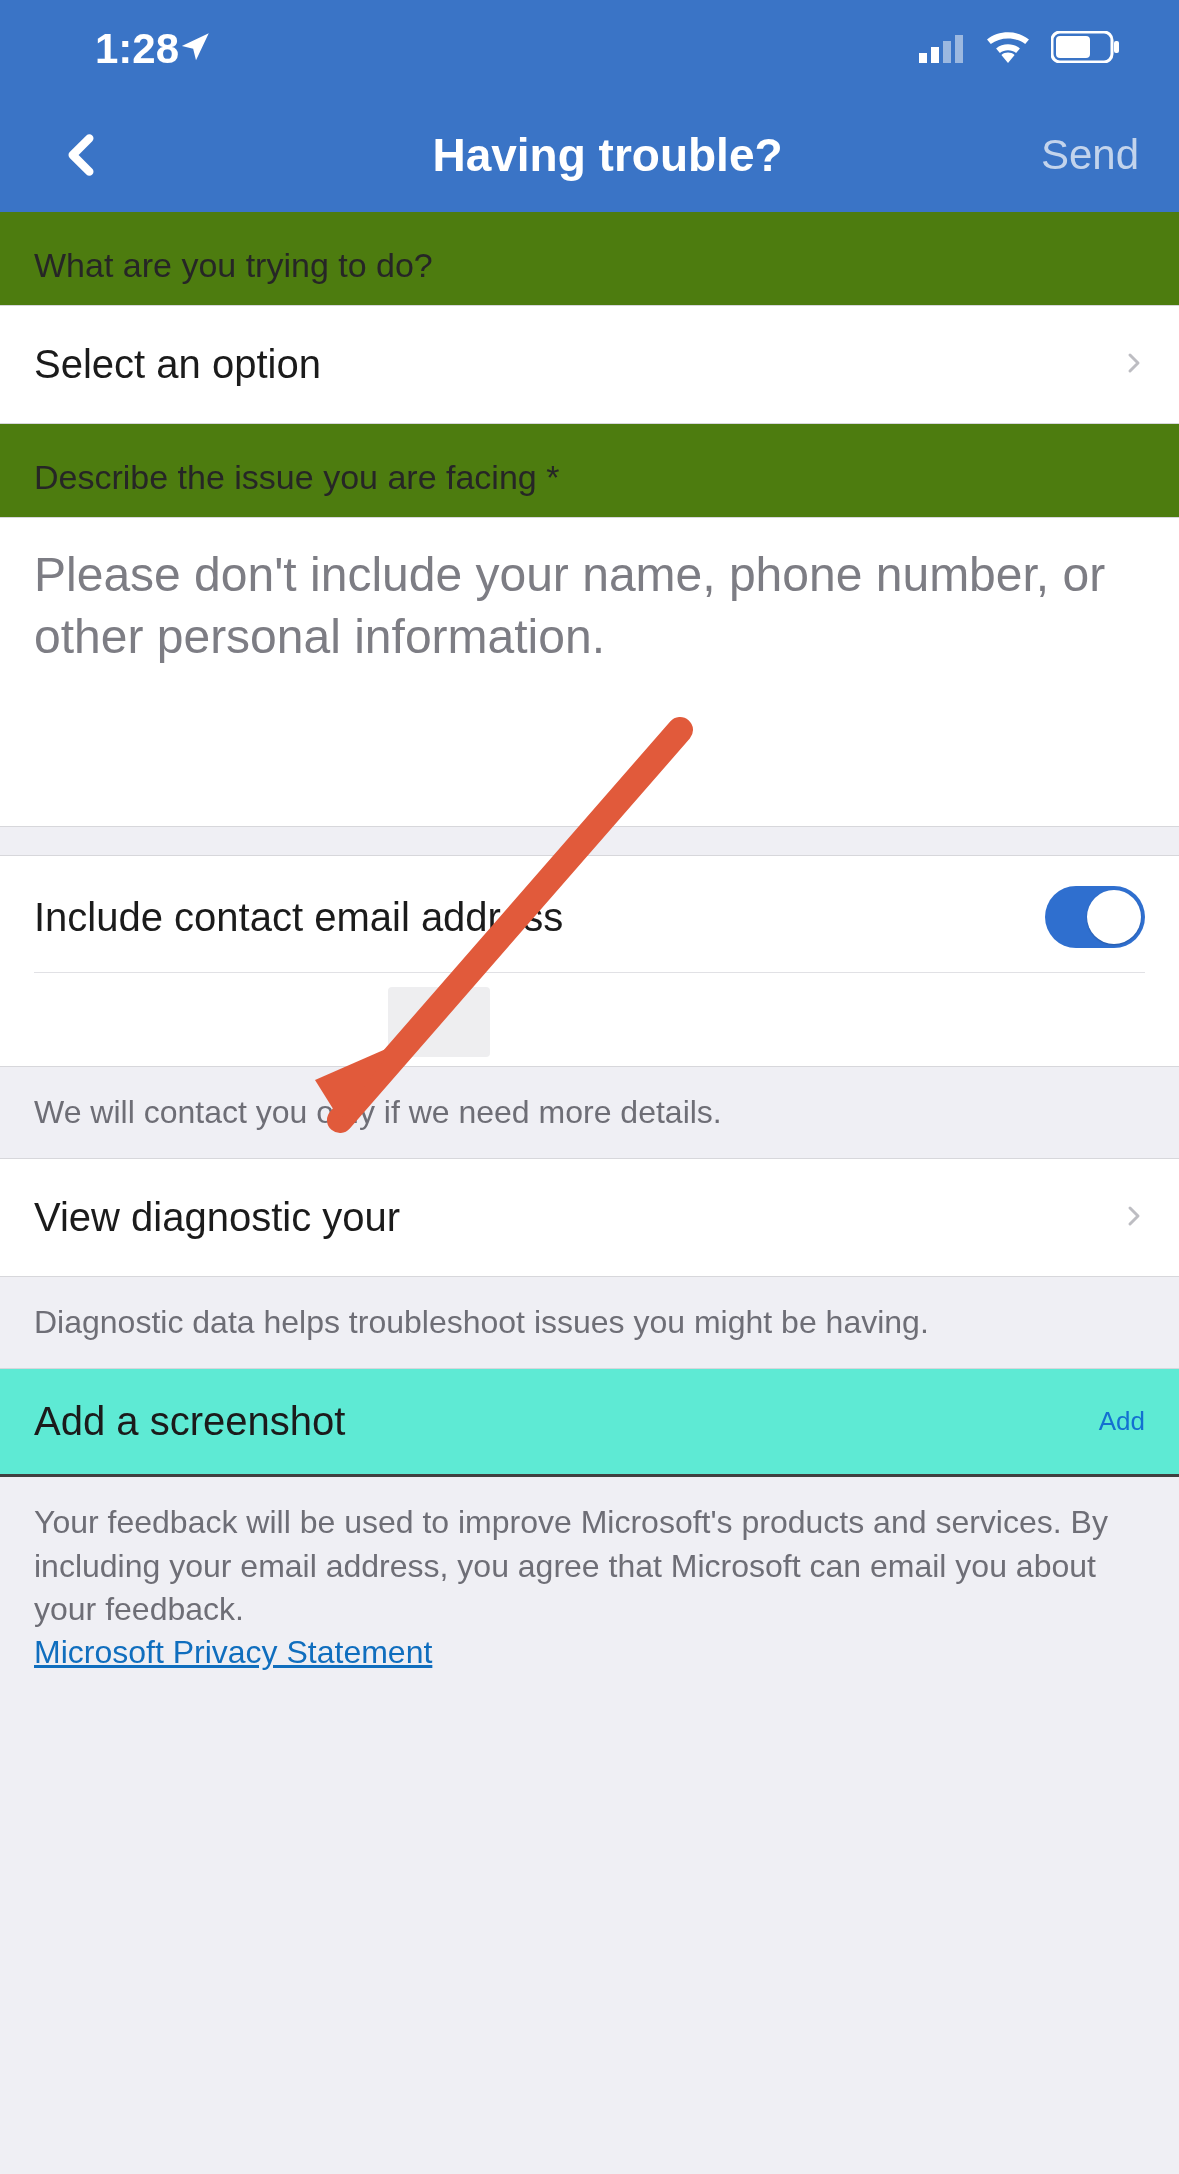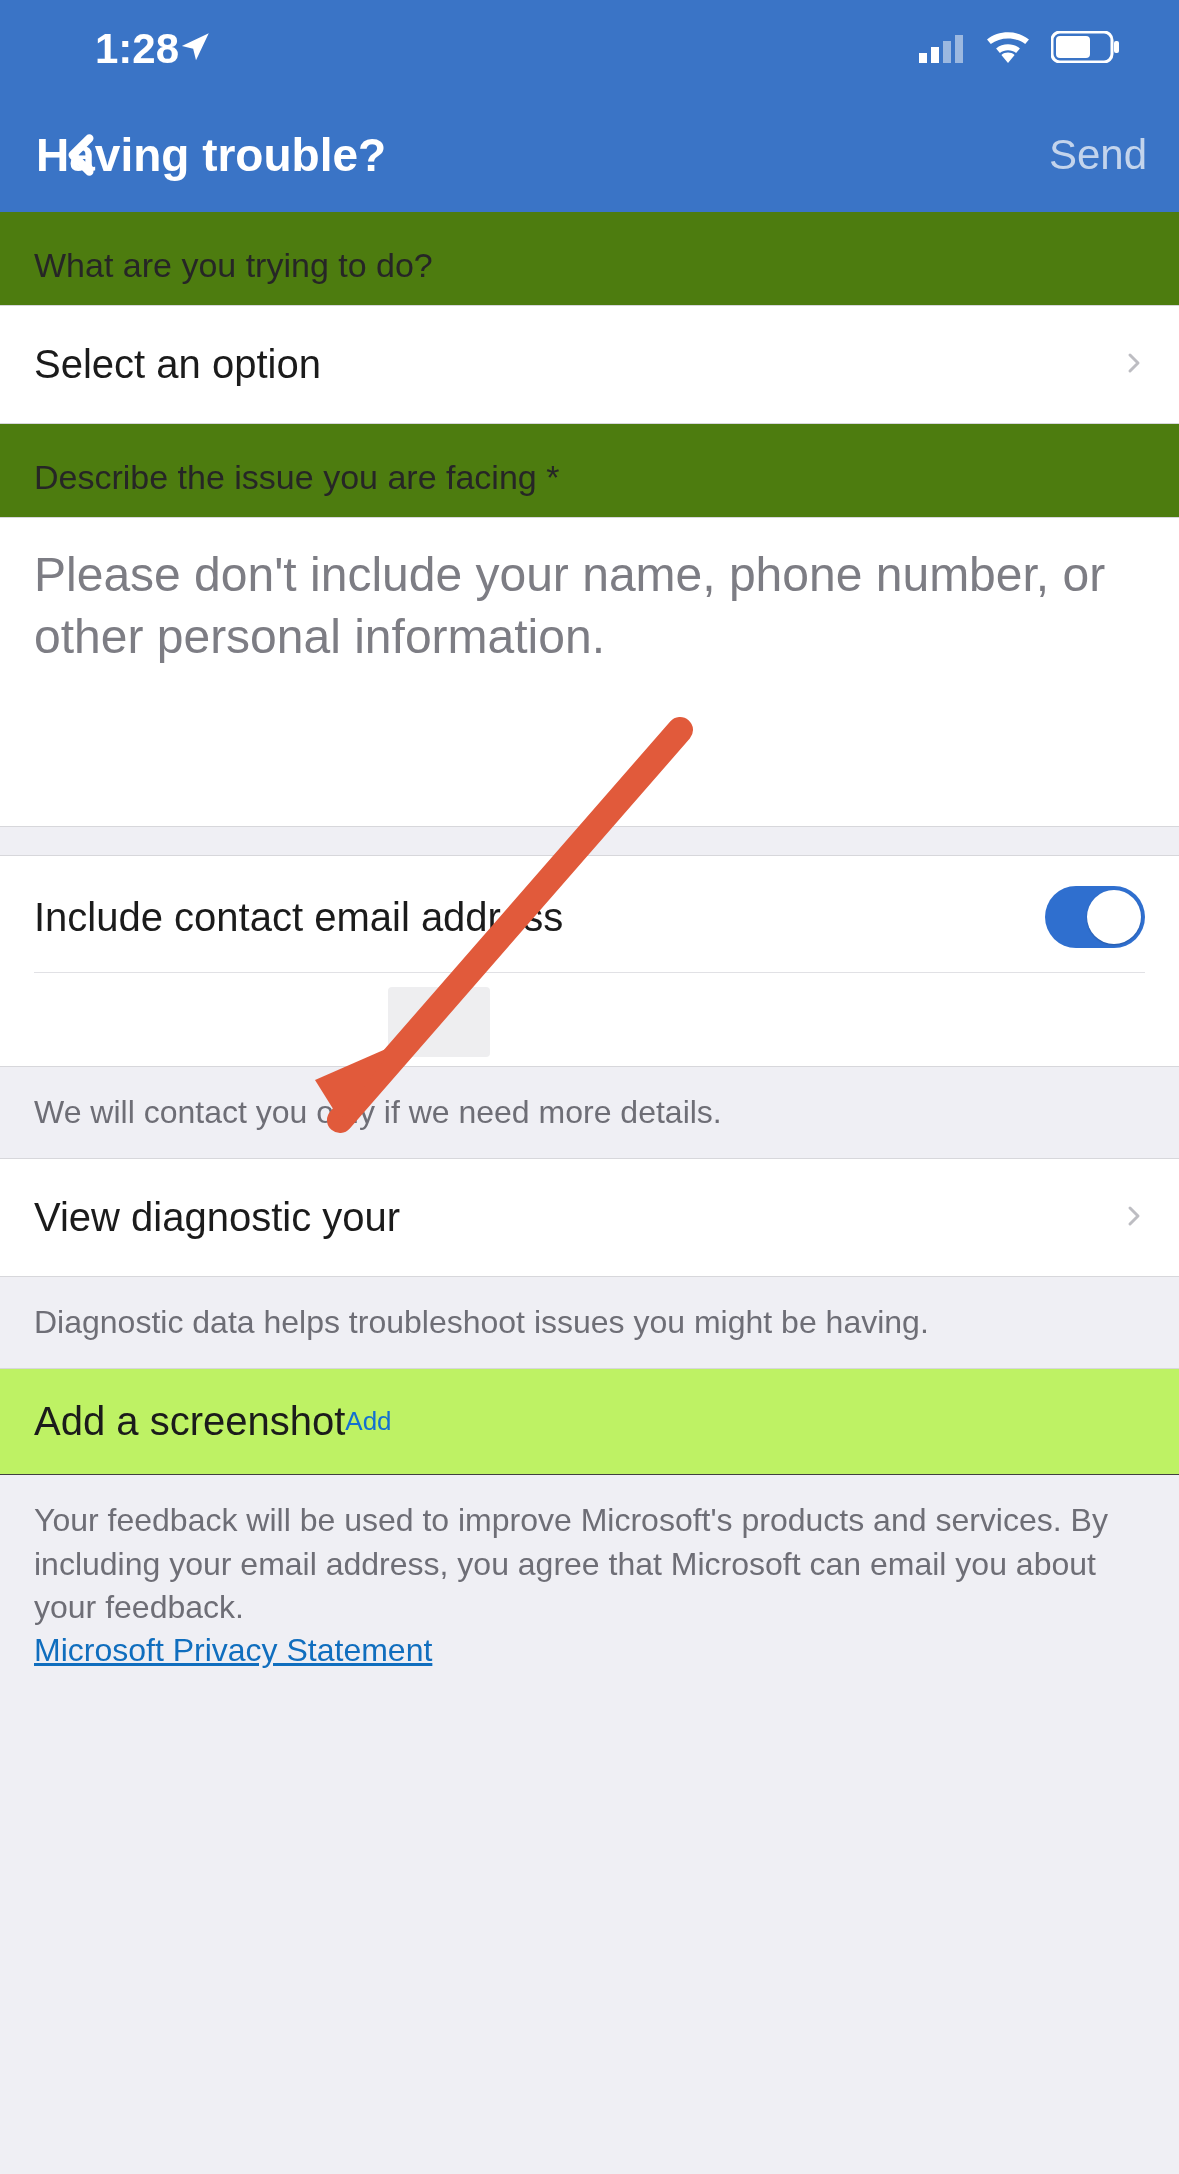--- a/index.html
+++ b/index.html
@@ -10,24 +10,24 @@
   .top { background: #3a74c6; color: #fff; }
   .statusbar { height: 98px; display: flex; align-items: center; justify-content: space-between; padding: 0 58px 0 95px; font-size: 42px; font-weight: 600; }
   .sb-left { display: flex; align-items: center; gap: 0; }
   .sb-right { display: flex; align-items: center; gap: 18px; }
   .loc-icon { transform: rotate(0deg); }
   .signal, .wifi, .battery { display: inline-block; }
   .signal { width: 48px; }
   .wifi { width: 48px; }
   .battery { width: 70px; }
 
-  .navbar { height: 114px; display: flex; align-items: center; position: relative; margin-left: 36px; }
+  .navbar { height: 114px; display: flex; align-items: center; justify-content: center; position: relative; margin-left: 36px; }
   .nav-back { position: absolute; left: 20px; top: 50%; transform: translateY(-50%); width: 60px; height: 60px; }
   .nav-title { font-size: 46px; font-weight: 700; color: #fff; }
-  .nav-send { position: absolute; right: 32px; top: 50%; transform: translateY(-50%); font-size: 42px; color: #c3d4ec; }
+  .nav-send { position: absolute; right: 40px; top: 50%; transform: translateY(-50%); font-size: 42px; color: #c3d4ec; }
 
   
   .sect-header { font-size: 34px; color: #262626; padding: 34px 26px 20px 34px; background: #4d7c0f; }
   .row { background: #fff; border-top: 1px solid #d7d7db; border-bottom: 1px solid #d7d7db; padding: 36px 34px; display: flex; align-items: center; justify-content: space-between; }
   .row-label { font-size: 40px; color: #1b1b1b; }
   .chev { color: #bdbdc2; }
 
   .textarea-wrap { background: #fff; border-top: 1px solid #d7d7db; border-bottom: 1px solid #d7d7db; padding: 26px 34px; height: 310px; }
   .textarea-ph { font-size: 48px; color: #7d7d84; line-height: 1.3; }
 
@@ -35,21 +35,21 @@
   .email-row1 { display: flex; align-items: center; justify-content: space-between; padding: 30px 34px 24px 34px; }
   .email-row1 .lbl { font-size: 40px; color: #1b1b1b; }
   .toggle { width: 100px; height: 62px; background: #2f6fcf; border-radius: 40px; position: relative; }
   .toggle .knob { position: absolute; right: 4px; top: 4px; width: 54px; height: 54px; background: #fff; border-radius: 50%; box-shadow: 0 1px 2px rgba(0,0,0,0.2); }
   .email-value { height: 94px; margin: 0 34px; border-top: 1px solid #e1e1e5; position: relative; }
   .email-redact { position: absolute; left: 354px; top: 14px; width: 102px; height: 70px; background: #eeeef0; border-radius: 4px; }
 
   .footer-text { font-size: 32px; color: #6e6e76; padding: 24px 34px; background: #efeff4; line-height: 1.35; }
   .footer-text a { color: #106ebe; text-decoration: underline; }
 
-  .add-row { background: #bef264; border-top: 1px solid #d7d7db; border-bottom: 1px solid #404040; padding: 30px 34px; display: flex; align-items: center; }
+  .add-row { background: #5eead4; border-top: 1px solid #d7d7db; border-bottom: 3px solid #404040; padding: 30px 34px; display: flex; align-items: center; justify-content: space-between; }
   .add-row .lbl { font-size: 40px; color: #1b1b1b; }
   .add-link { font-size: 26px; color: #1370d1; }
 
   .gap { height: 28px; background: #efeff4; }
 
   
   .arrow-svg { position: absolute; left: 300px; top: 710px; width: 400px; height: 440px; pointer-events: none; }
 </style>
 </head>
 <body>

